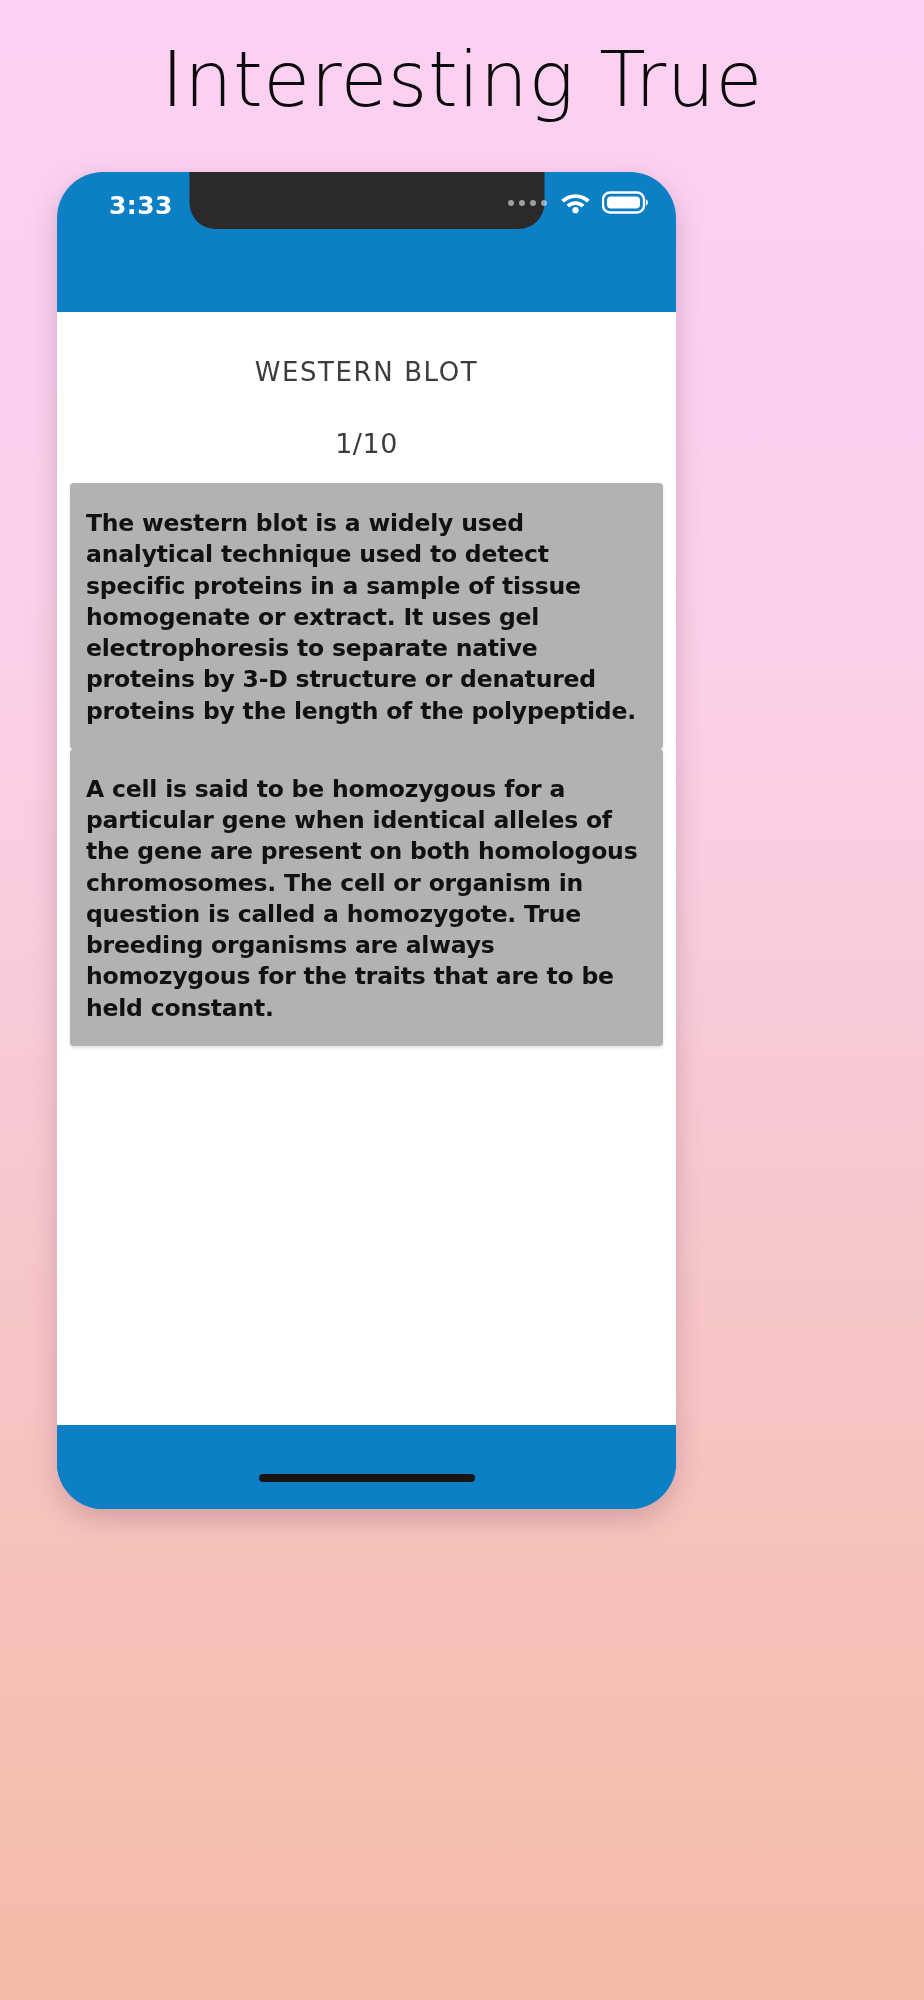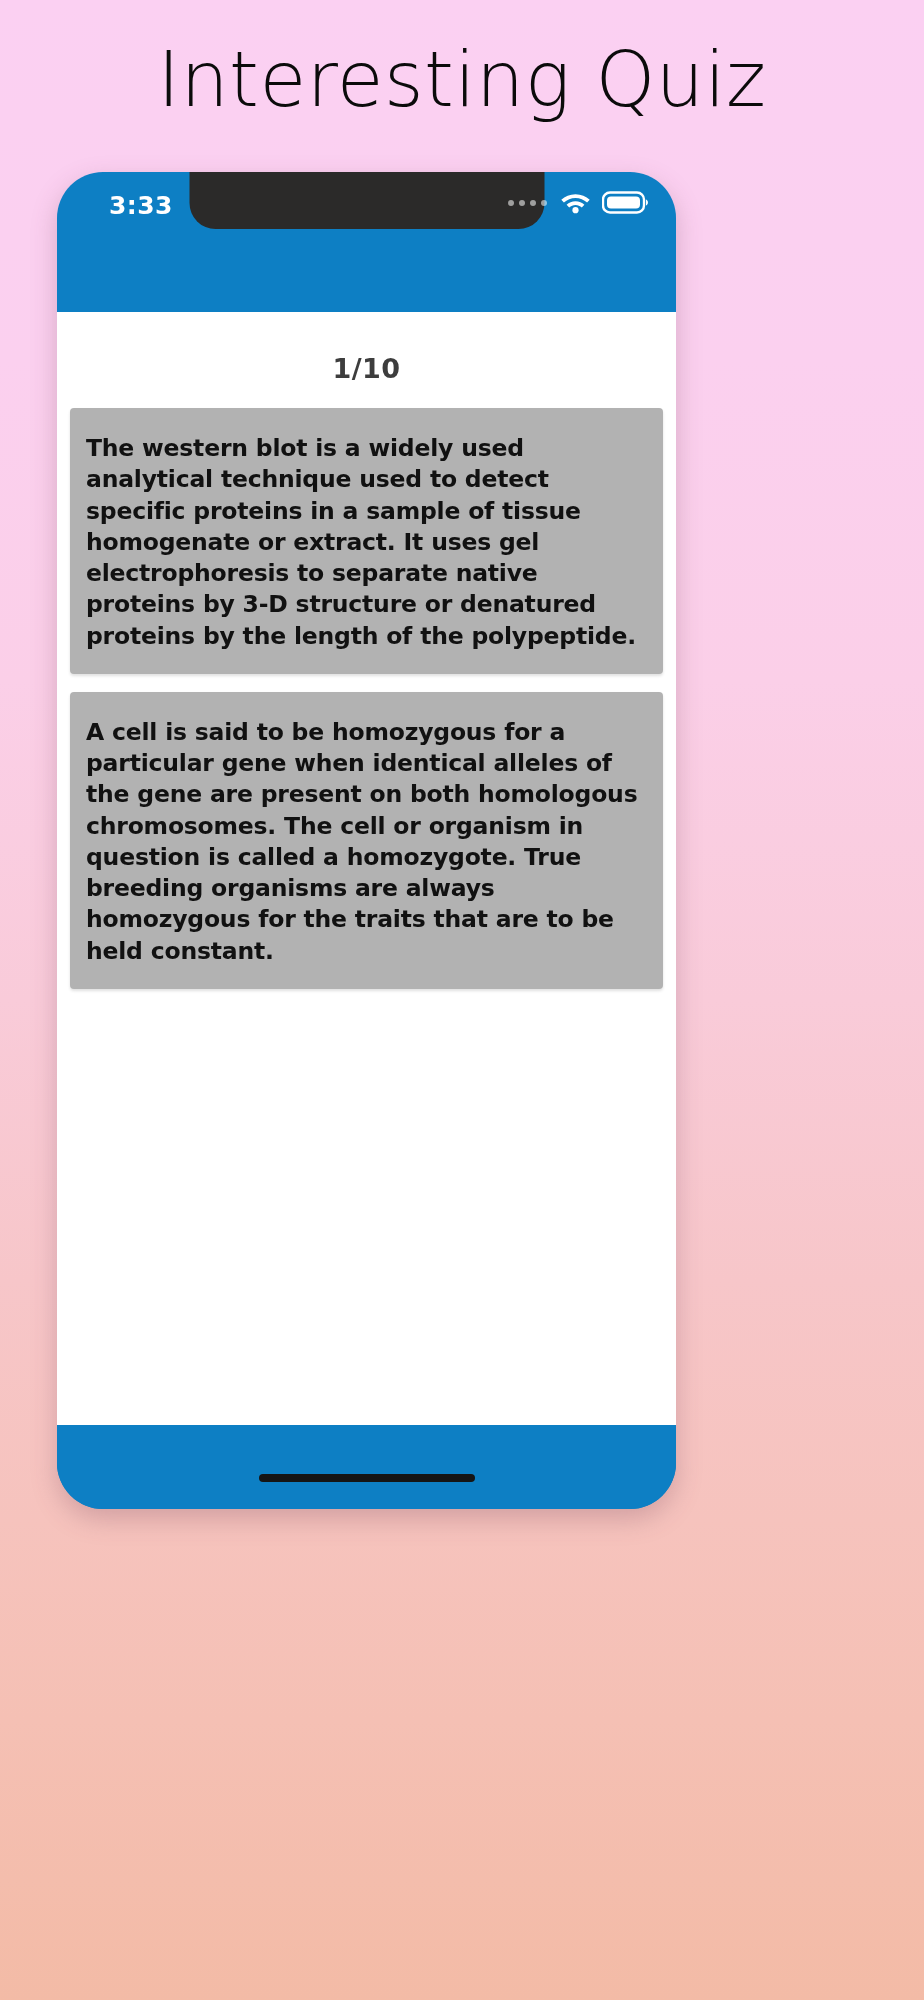--- a/index.html
+++ b/index.html
@@ -123,32 +123,32 @@
     font-size:26px;
     font-weight:400;
     letter-spacing:1.6px;
     color:#3d3d3d;
   }
   #quiz-counter {
     margin-top:41px;
     text-align:center;
     font-family:"DejaVu Sans", sans-serif;
     font-size:27px;
-    font-weight:700;
+    font-weight:400;
     letter-spacing:0.5px;
     color:#3d3d3d;
   }
 
   #options { margin-top:24px; padding:0 13px; }
 
   .option-card {
     background:#b2b2b2;
     border-radius:4px;
     padding:25px 16px 22px 16px;
-    margin-bottom:18px;
+    margin-bottom:0;
     box-shadow: 0 2px 3px rgba(0,0,0,0.12);
   }
   .option-text {
     font-family:"DejaVu Sans", sans-serif;
     font-size:23.5px;
     font-weight:bold;
     line-height:1.33;
     color:#111111;
     letter-spacing:-0.2px;
   }
@@ -165,21 +165,21 @@
     left:50%; transform:translateX(-50%);
     bottom:27px;
     width:216px; height:8px;
     background:#151515;
     border-radius:5px;
   }
 </style>
 </head>
 <body>
 
-<div id="page-title">Interesting Quiz</div>
+<div id="page-title">Interesting True</div>
 
 <div id="phone">
 
   <div id="notch"></div>
 
   <div id="statusbar">
     <div id="status-time">3:33</div>
 
     <div id="status-right">
       <span class="sig-dots">
@@ -201,20 +201,21 @@
         <rect x="1" y="2.5" width="41" height="20" rx="7" ry="7" fill="none" stroke="#ffffff" stroke-width="2.4"></rect>
         <rect x="5" y="6.5" width="33" height="12" rx="4" ry="4" fill="#ffffff"></rect>
         <path d="M44 9.5 C46.6 10.4 46.6 14.6 44 15.5 Z" fill="#ffffff"></path>
       </svg>
     </div>
   </div>
 
 
   <div id="screen">
 
+    <div id="quiz-title">WESTERN BLOT</div>
 
     <div id="quiz-counter">1/10</div>
 
     <div id="options">
 
       <div class="option-card">
         <div class="option-text">The western blot is a widely used analytical technique used to detect specific proteins in a sample of tissue homogenate or extract. It uses gel electrophoresis to separate native proteins by 3-D structure or denatured proteins by the length of the polypeptide.</div>
       </div>
 
       <div class="option-card">

